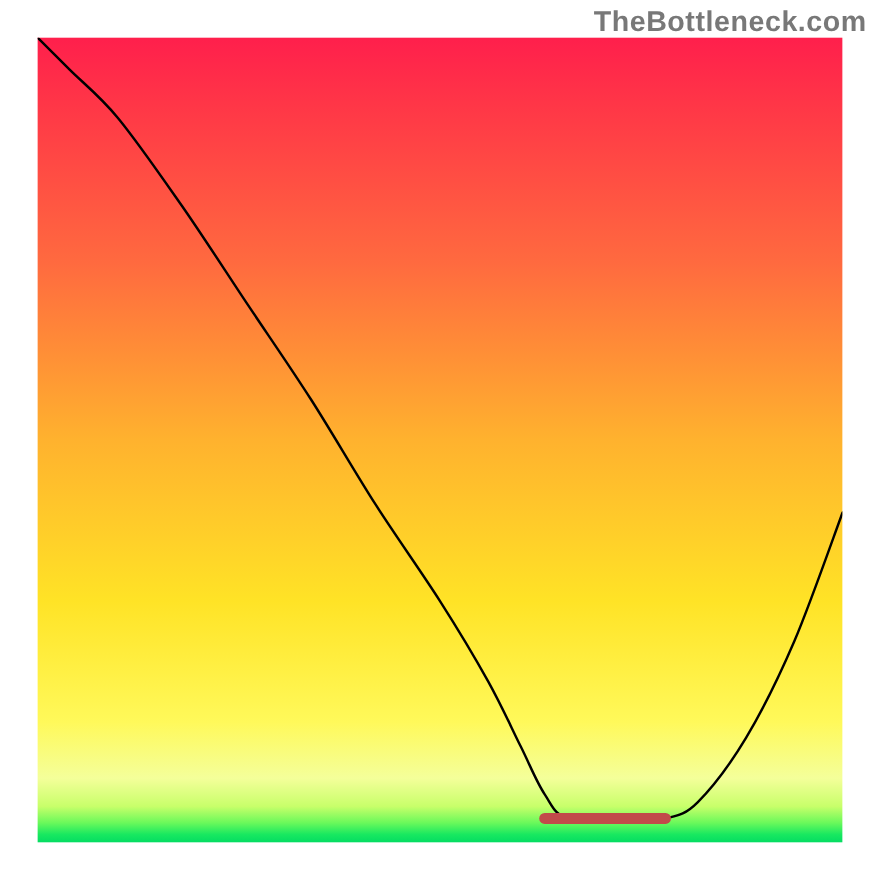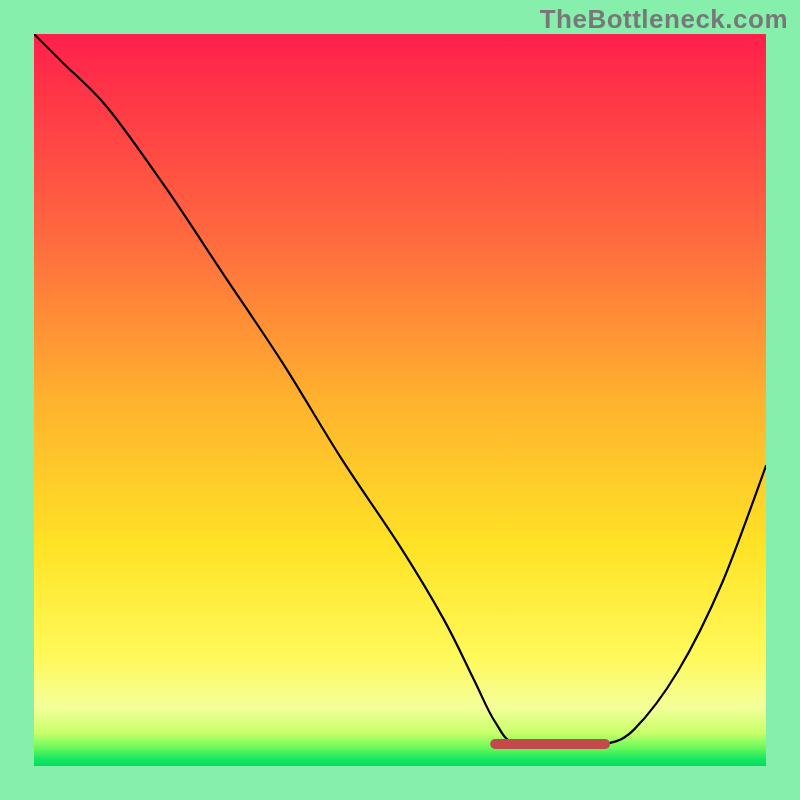--- a/index.html
+++ b/index.html
@@ -1,21 +1,21 @@
 <!DOCTYPE html>
 <html><head>
 <meta charset="utf-8">
 <style>
   * { margin: 0; padding: 0; box-sizing: border-box; }
   html, body { width: 800px; height: 800px; overflow: hidden; background: #000; }
   .frame {
     position: relative;
     width: 800px;
     height: 800px;
-    background: #86efac;
+    background: #ffffff;
   }
   .watermark {
     position: absolute;
     top: 4px;
     right: 12px;
     font-family: Arial, Helvetica, sans-serif;
     font-size: 26px;
     font-weight: 600;
     color: #787878;
     letter-spacing: 0.5px;

